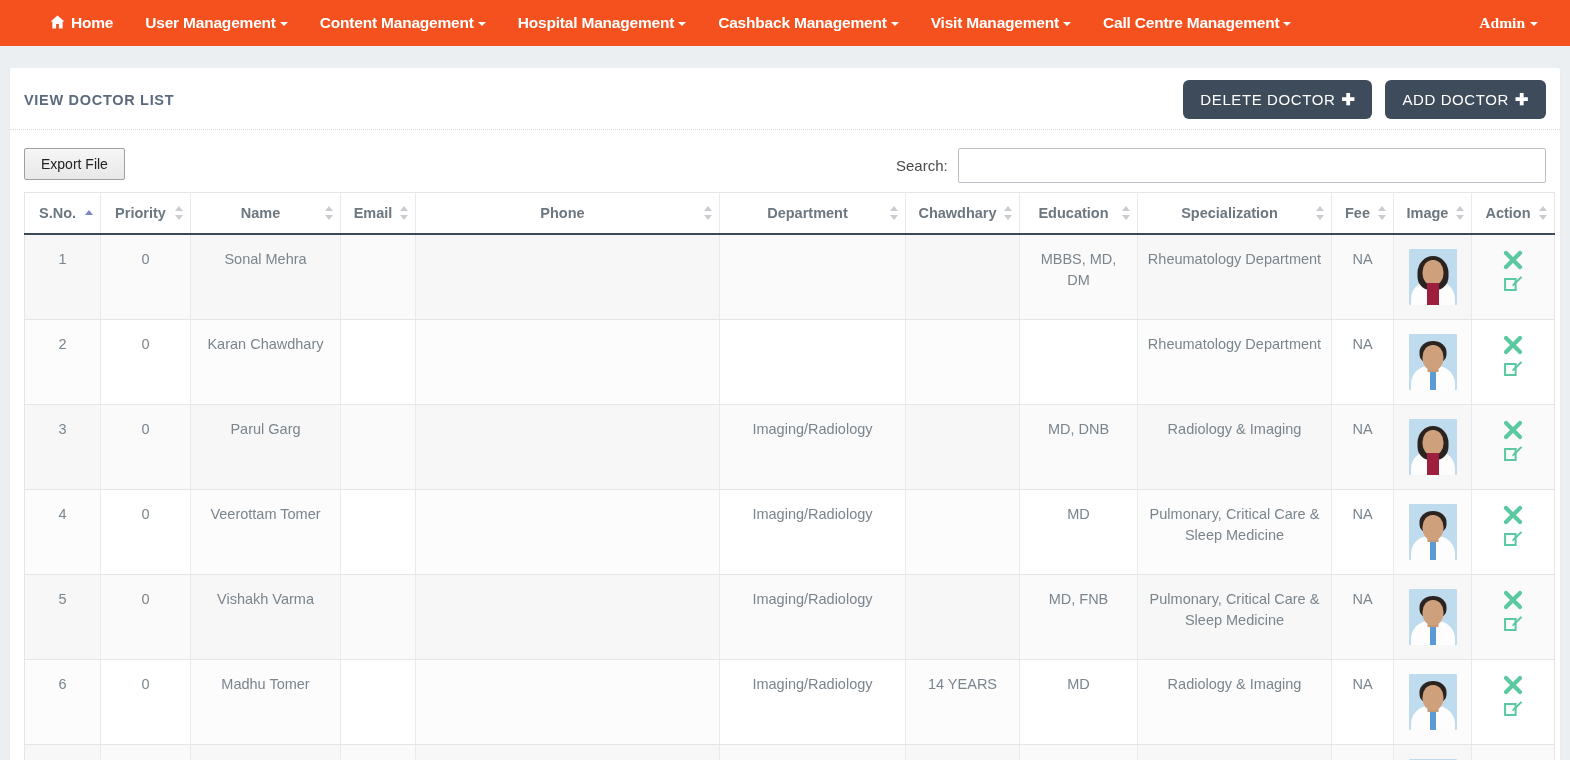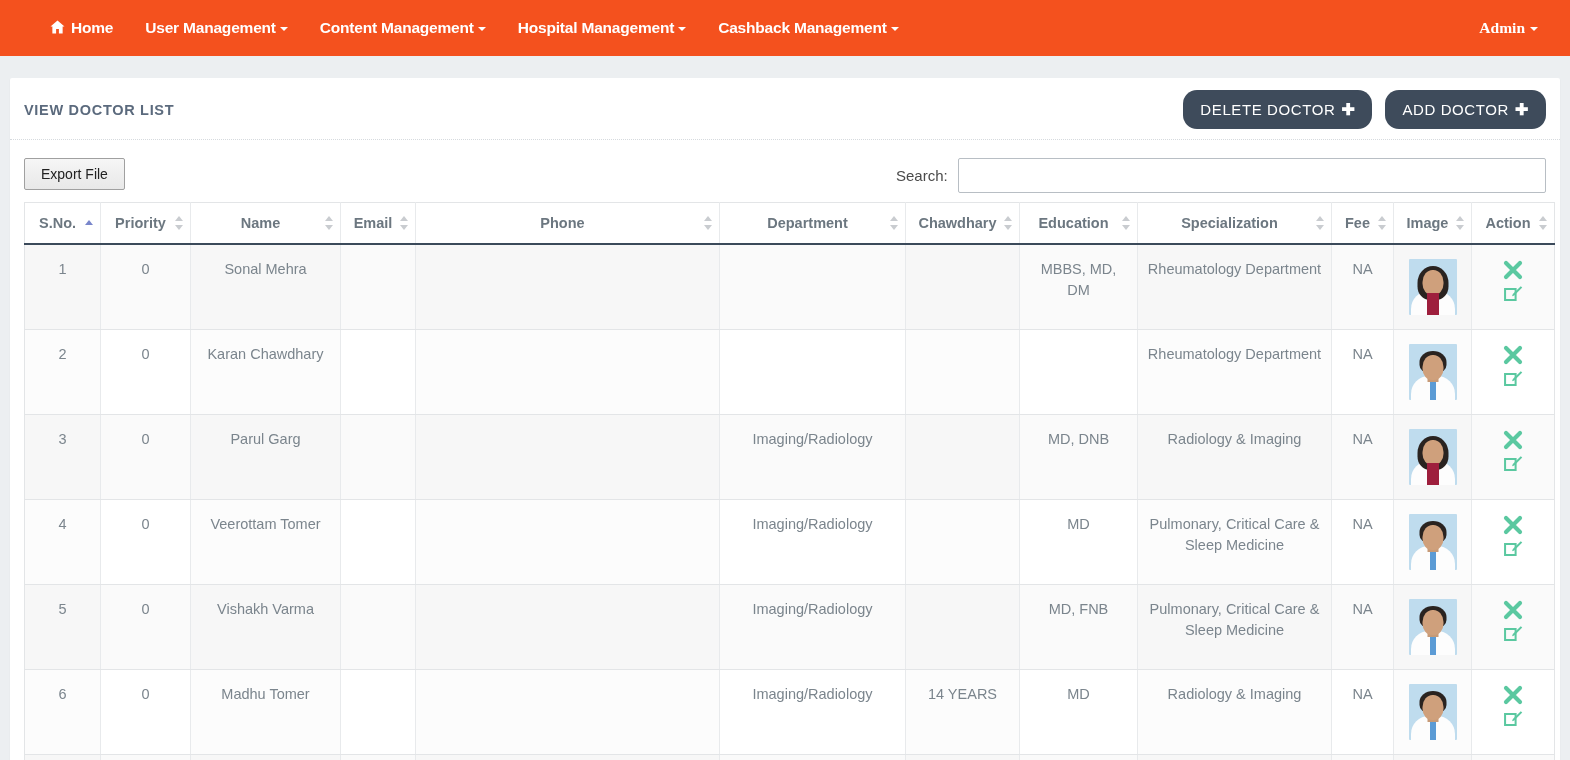--- a/index.html
+++ b/index.html
@@ -6,21 +6,21 @@
   html, body {
     margin: 0; padding: 0;
     width: 1570px; height: 760px;
     overflow: hidden;
     background: #eceff1;
     font-family: "Liberation Sans", sans-serif;
   }
 
   
   .navbar {
-    height: 56px;
+    height: 46px;
     background: #f4511e;
     display: flex;
     align-items: center;
     padding: 0 22px 0 34px;
     position: relative;
   }
   .nav-left { display: flex; align-items: center; }
   .nav-item {
     color: #ffffff;
     font-size: 15.5px;
@@ -83,21 +83,21 @@
   .card-header-actions {
     margin-left: auto;
     display: flex;
     gap: 13px;
     align-items: center;
   }
   .btn-dark {
     background: #3e4b5b;
     color: #ffffff;
     border: none;
-    border-radius: 14px;
+    border-radius: 6px;
     font-size: 15px;
     font-weight: normal;
     letter-spacing: 0.6px;
     padding: 10px 17px;
     text-transform: uppercase;
     cursor: pointer;
     white-space: nowrap;
     font-family: "Liberation Sans", sans-serif;
   }
   .btn-dark .plus { font-weight: bold; margin-left: 6px; font-size: 16px; }
@@ -289,20 +289,22 @@
 
 <div class="navbar">
   <div class="nav-left" id="nav-left">
       <div class="nav-item"><span class="home-icon"><svg width="15" height="14" viewBox="0 0 16 15">
             <path fill="#ffffff" d="M8 0.6 L0.5 7 h2 V14.4 h4 V9.6 h3 v4.8 h4 V7 h2 Z"></path>
           </svg></span><span>Home</span></div>
       <div class="nav-item"><span>User Management</span><span class="caret"></span></div>
       <div class="nav-item"><span>Content Management</span><span class="caret"></span></div>
       <div class="nav-item"><span>Hospital Management</span><span class="caret"></span></div>
       <div class="nav-item"><span>Cashback Management</span><span class="caret"></span></div>
+      <div class="nav-item"><span>Visit Management</span><span class="caret"></span></div>
+      <div class="nav-item"><span>Call Centre Management</span><span class="caret"></span></div>
     </div>
   <div class="nav-right">
     <span>Admin</span><span class="caret" style="display:inline-block;width:0;height:0;margin-left:5px;vertical-align:2px;border-left:4px solid transparent;border-right:4px solid transparent;border-top:4px solid #fff;"></span>
   </div>
 </div>
 
 <div class="page">
   <div class="card">
 
     <div class="card-header">

